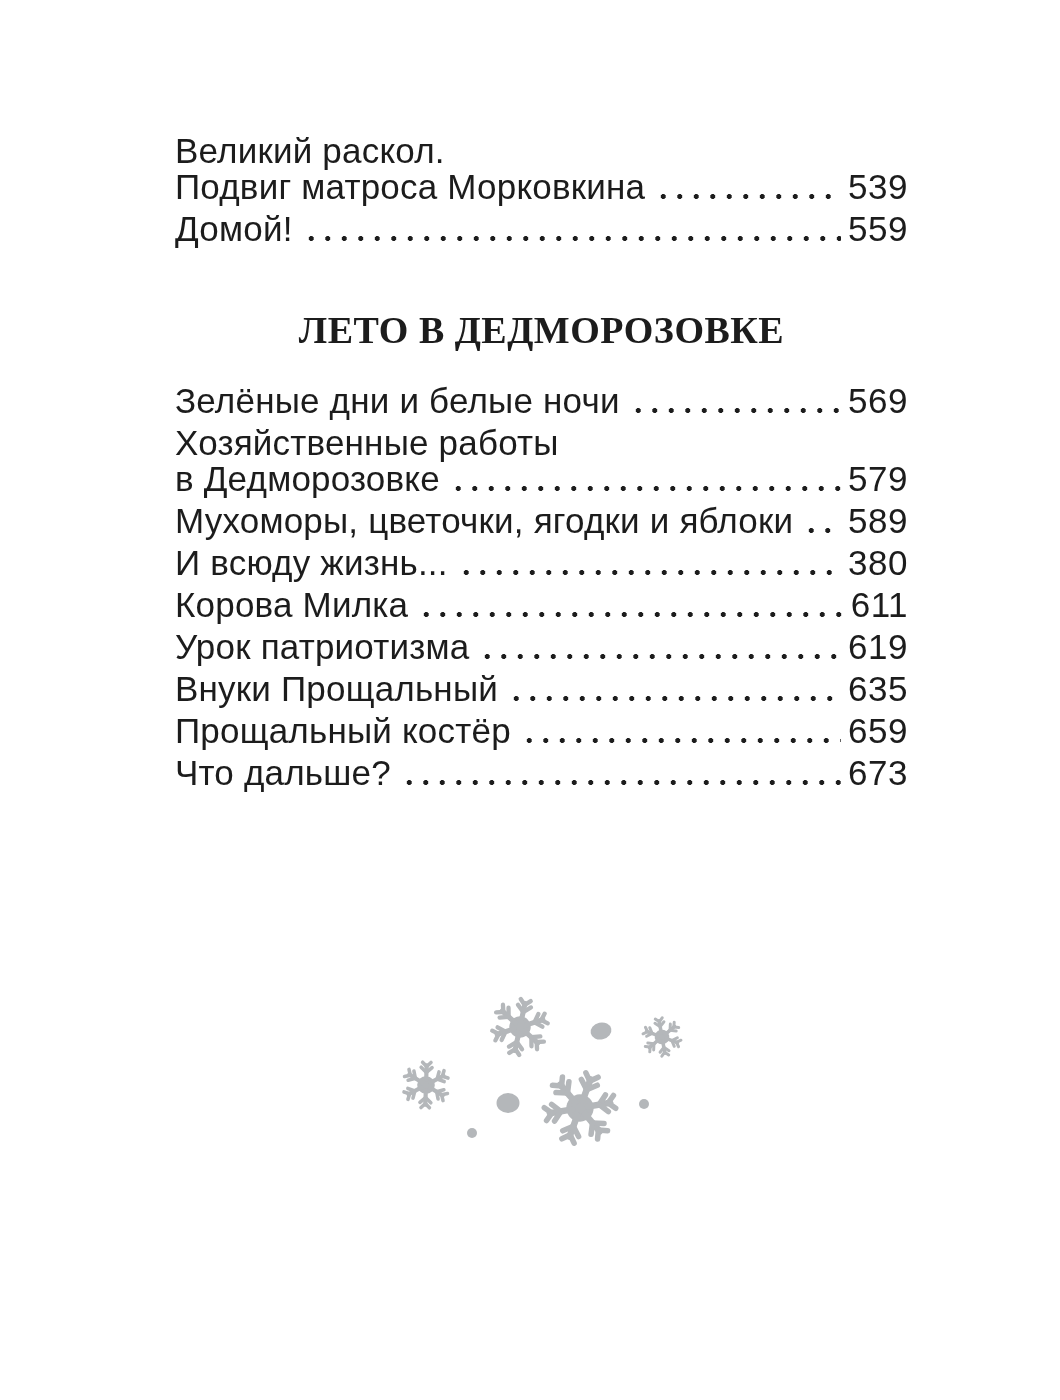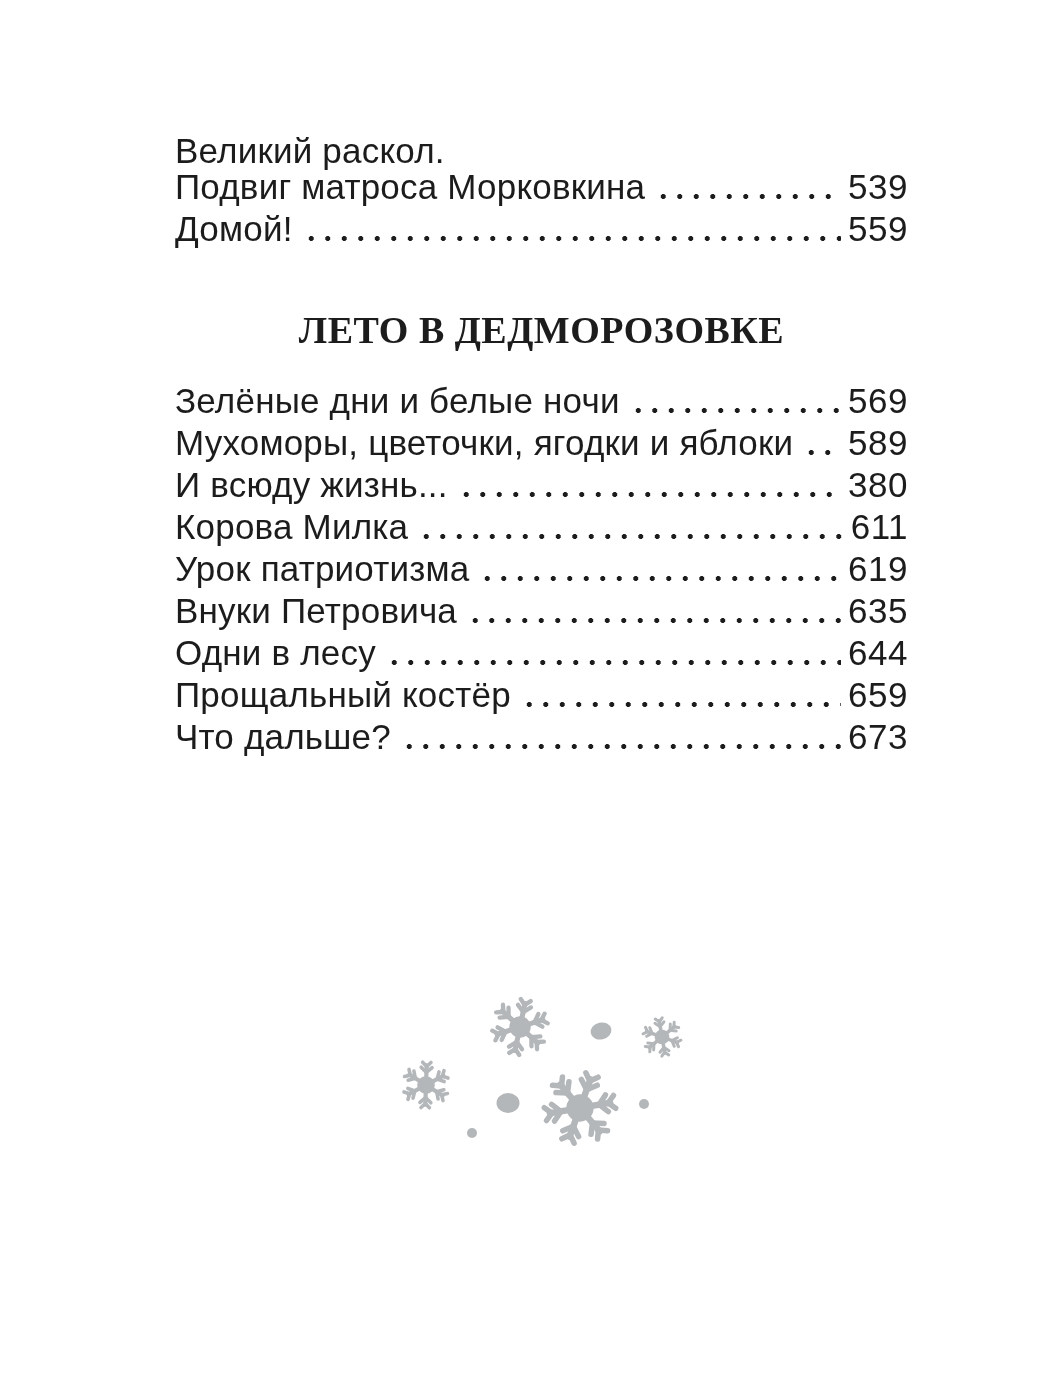--- a/index.html
+++ b/index.html
@@ -103,20 +103,30 @@
   <section class="toc-block" id="section-entries">
       <div class="entry">
         <div class="line">
           <span class="title">Зелёные дни и белые ночи</span>
           <span class="leader"></span>
           <span class="page-num">569</span>
         </div>
       </div>
       <div class="entry">
         <div class="line">
+          <span class="title">Хозяйственные работы</span>
+        </div>
+        <div class="line">
+          <span class="title">в Дедморозовке</span>
+          <span class="leader"></span>
+          <span class="page-num">579</span>
+        </div>
+      </div>
+      <div class="entry">
+        <div class="line">
           <span class="title">Мухоморы, цветочки, ягодки и яблоки</span>
           <span class="leader"></span>
           <span class="page-num">589</span>
         </div>
       </div>
       <div class="entry">
         <div class="line">
           <span class="title">И всюду жизнь...</span>
           <span class="leader"></span>
           <span class="page-num">380</span>
@@ -131,30 +141,23 @@
       </div>
       <div class="entry">
         <div class="line">
           <span class="title">Урок патриотизма</span>
           <span class="leader"></span>
           <span class="page-num">619</span>
         </div>
       </div>
       <div class="entry">
         <div class="line">
-          <span class="title">Внуки Петровича</span>
+          <span class="title">Внуки Прощальный</span>
           <span class="leader"></span>
           <span class="page-num">635</span>
-        </div>
-      </div>
-      <div class="entry">
-        <div class="line">
-          <span class="title">Одни в лесу</span>
-          <span class="leader"></span>
-          <span class="page-num">644</span>
         </div>
       </div>
       <div class="entry">
         <div class="line">
           <span class="title">Прощальный костёр</span>
           <span class="leader"></span>
           <span class="page-num">659</span>
         </div>
       </div>
       <div class="entry">

